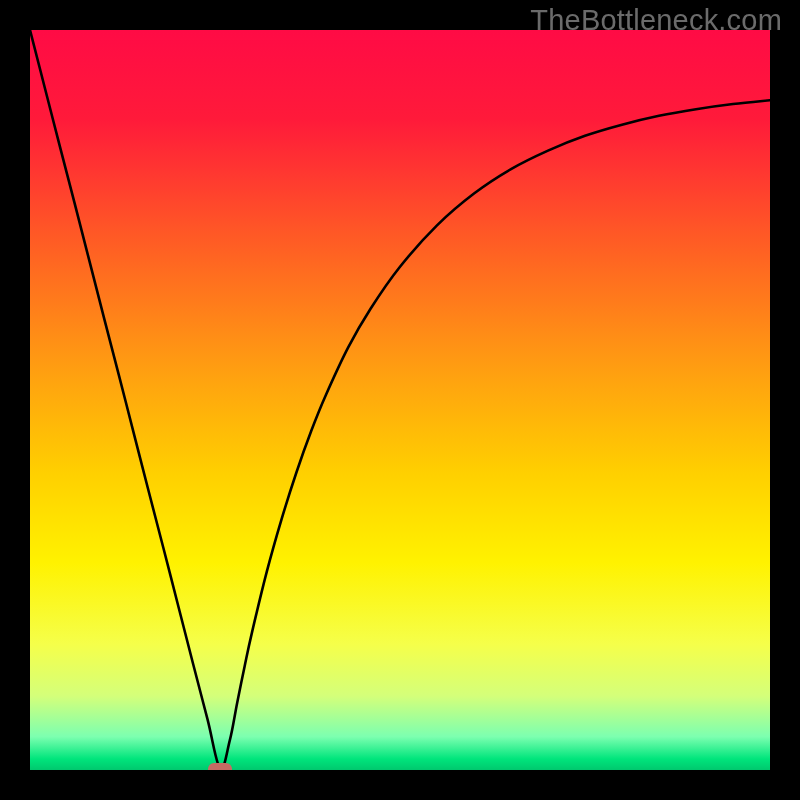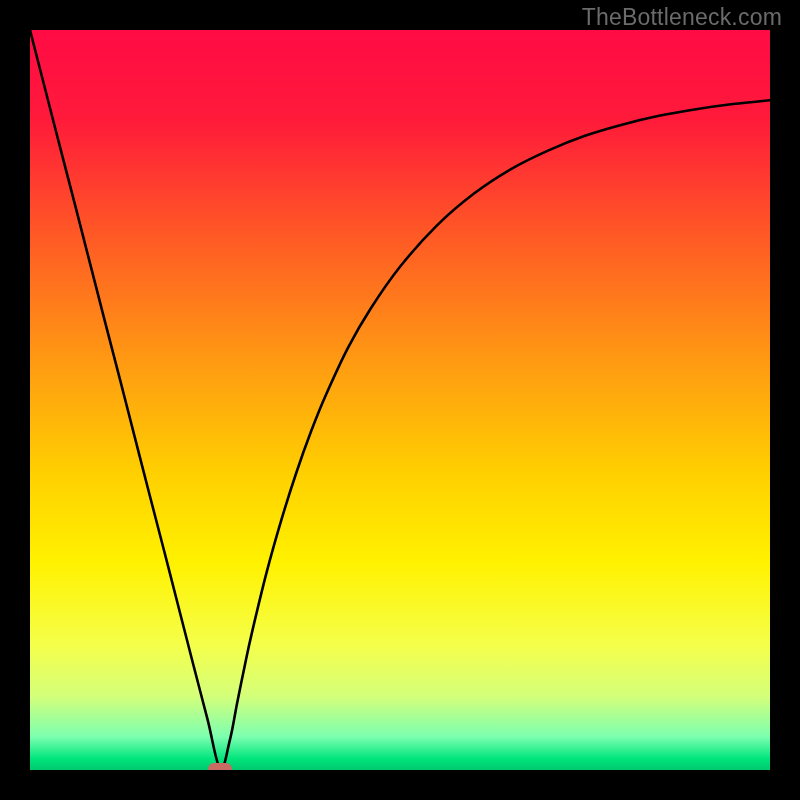--- a/index.html
+++ b/index.html
@@ -44,21 +44,21 @@
     width: 24px;
     height: 12px;
     border-radius: 6px;
     transform: translate(-50%, -50%);
   }
   .watermark {
     position: absolute;
     top: 4px;
     right: 18px;
     color: #6b6b6b;
-    font-size: 23px;
+    font-size: 29px;
     font-weight: 500;
     letter-spacing: 0.2px;
   }
 </style>
 </head>
 <body>
 
 <div class="frame">
   <div class="watermark">TheBottleneck.com</div>
   <div class="plot-area">

